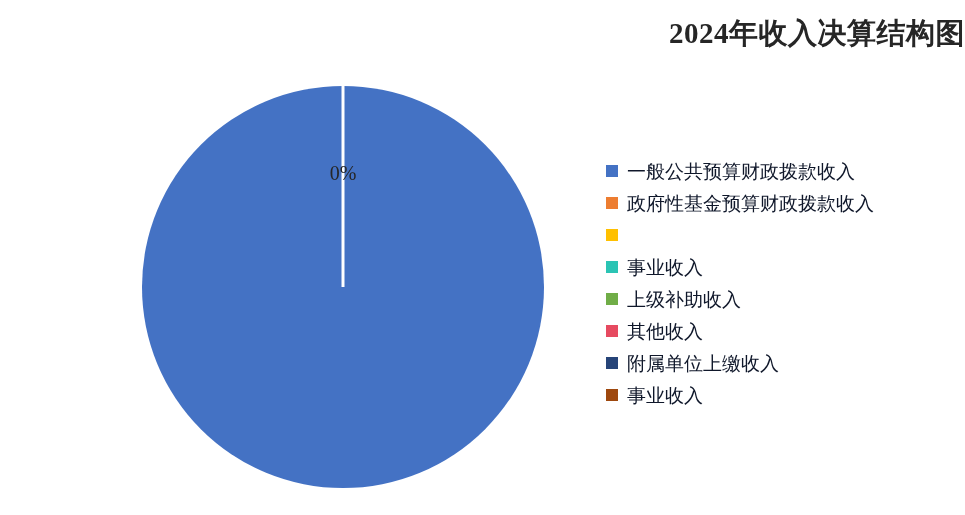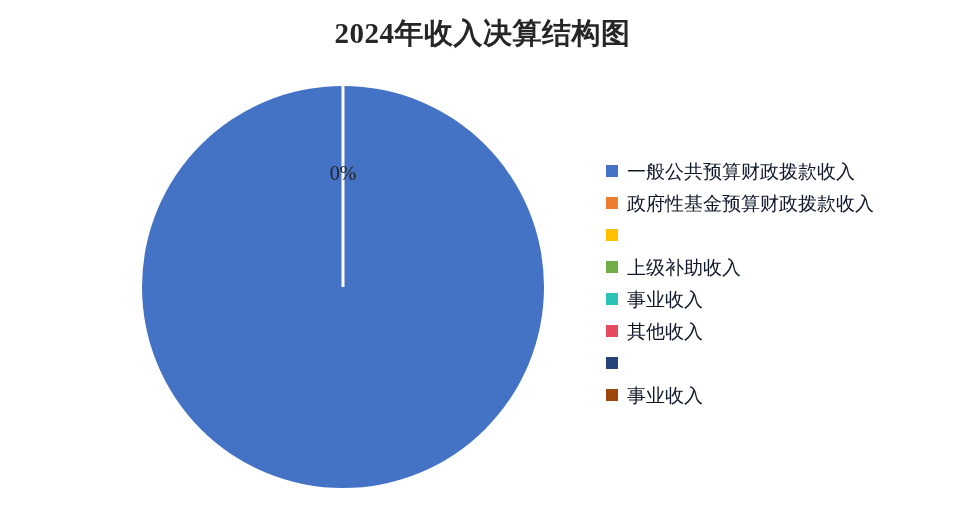--- a/index.html
+++ b/index.html
@@ -23,21 +23,21 @@
     height: 515px;
     background: #ffffff;
   }
 
   
   #chart-title {
     position: absolute;
     left: 0;
     top: 14px;
     width: 965px;
-    text-align: center;
+    text-align: right;
     font-family: "Liberation Serif", "DejaVu Serif", serif;
     font-size: 29px;
     font-weight: bold;
     color: #262626;
     letter-spacing: 0.5px;
     white-space: nowrap;
   }
 
   
   #plot-area {
@@ -118,36 +118,37 @@
     <div class="legend-item">
       <span class="legend-swatch" style="background: rgb(237, 125, 49);"></span>
       <span class="legend-label">政府性基金预算财政拨款收入</span>
     </div>
 
     <div class="legend-item">
       <span class="legend-swatch" style="background: rgb(255, 192, 0);"></span>
     </div>
 
     <div class="legend-item">
-      <span class="legend-swatch" style="background: rgb(112, 173, 71);"></span>
-      <span class="legend-label">上级补助收入</span>
+      <span class="legend-swatch" style="background: rgb(43, 196, 180);"></span>
+      <span class="legend-label">事业收入</span>
     </div>
 
     <div class="legend-item">
-      <span class="legend-swatch" style="background: rgb(43, 196, 180);"></span>
-      <span class="legend-label">事业收入</span>
+      <span class="legend-swatch" style="background: rgb(112, 173, 71);"></span>
+      <span class="legend-label">上级补助收入</span>
     </div>
 
     <div class="legend-item">
       <span class="legend-swatch" style="background: rgb(230, 74, 96);"></span>
       <span class="legend-label">其他收入</span>
     </div>
 
     <div class="legend-item">
       <span class="legend-swatch" style="background: rgb(38, 68, 120);"></span>
+      <span class="legend-label">附属单位上缴收入</span>
     </div>
 
     <div class="legend-item">
       <span class="legend-swatch" style="background: rgb(158, 72, 14);"></span>
       <span class="legend-label">事业收入</span>
     </div>
 
   </div>
 </div>
 

